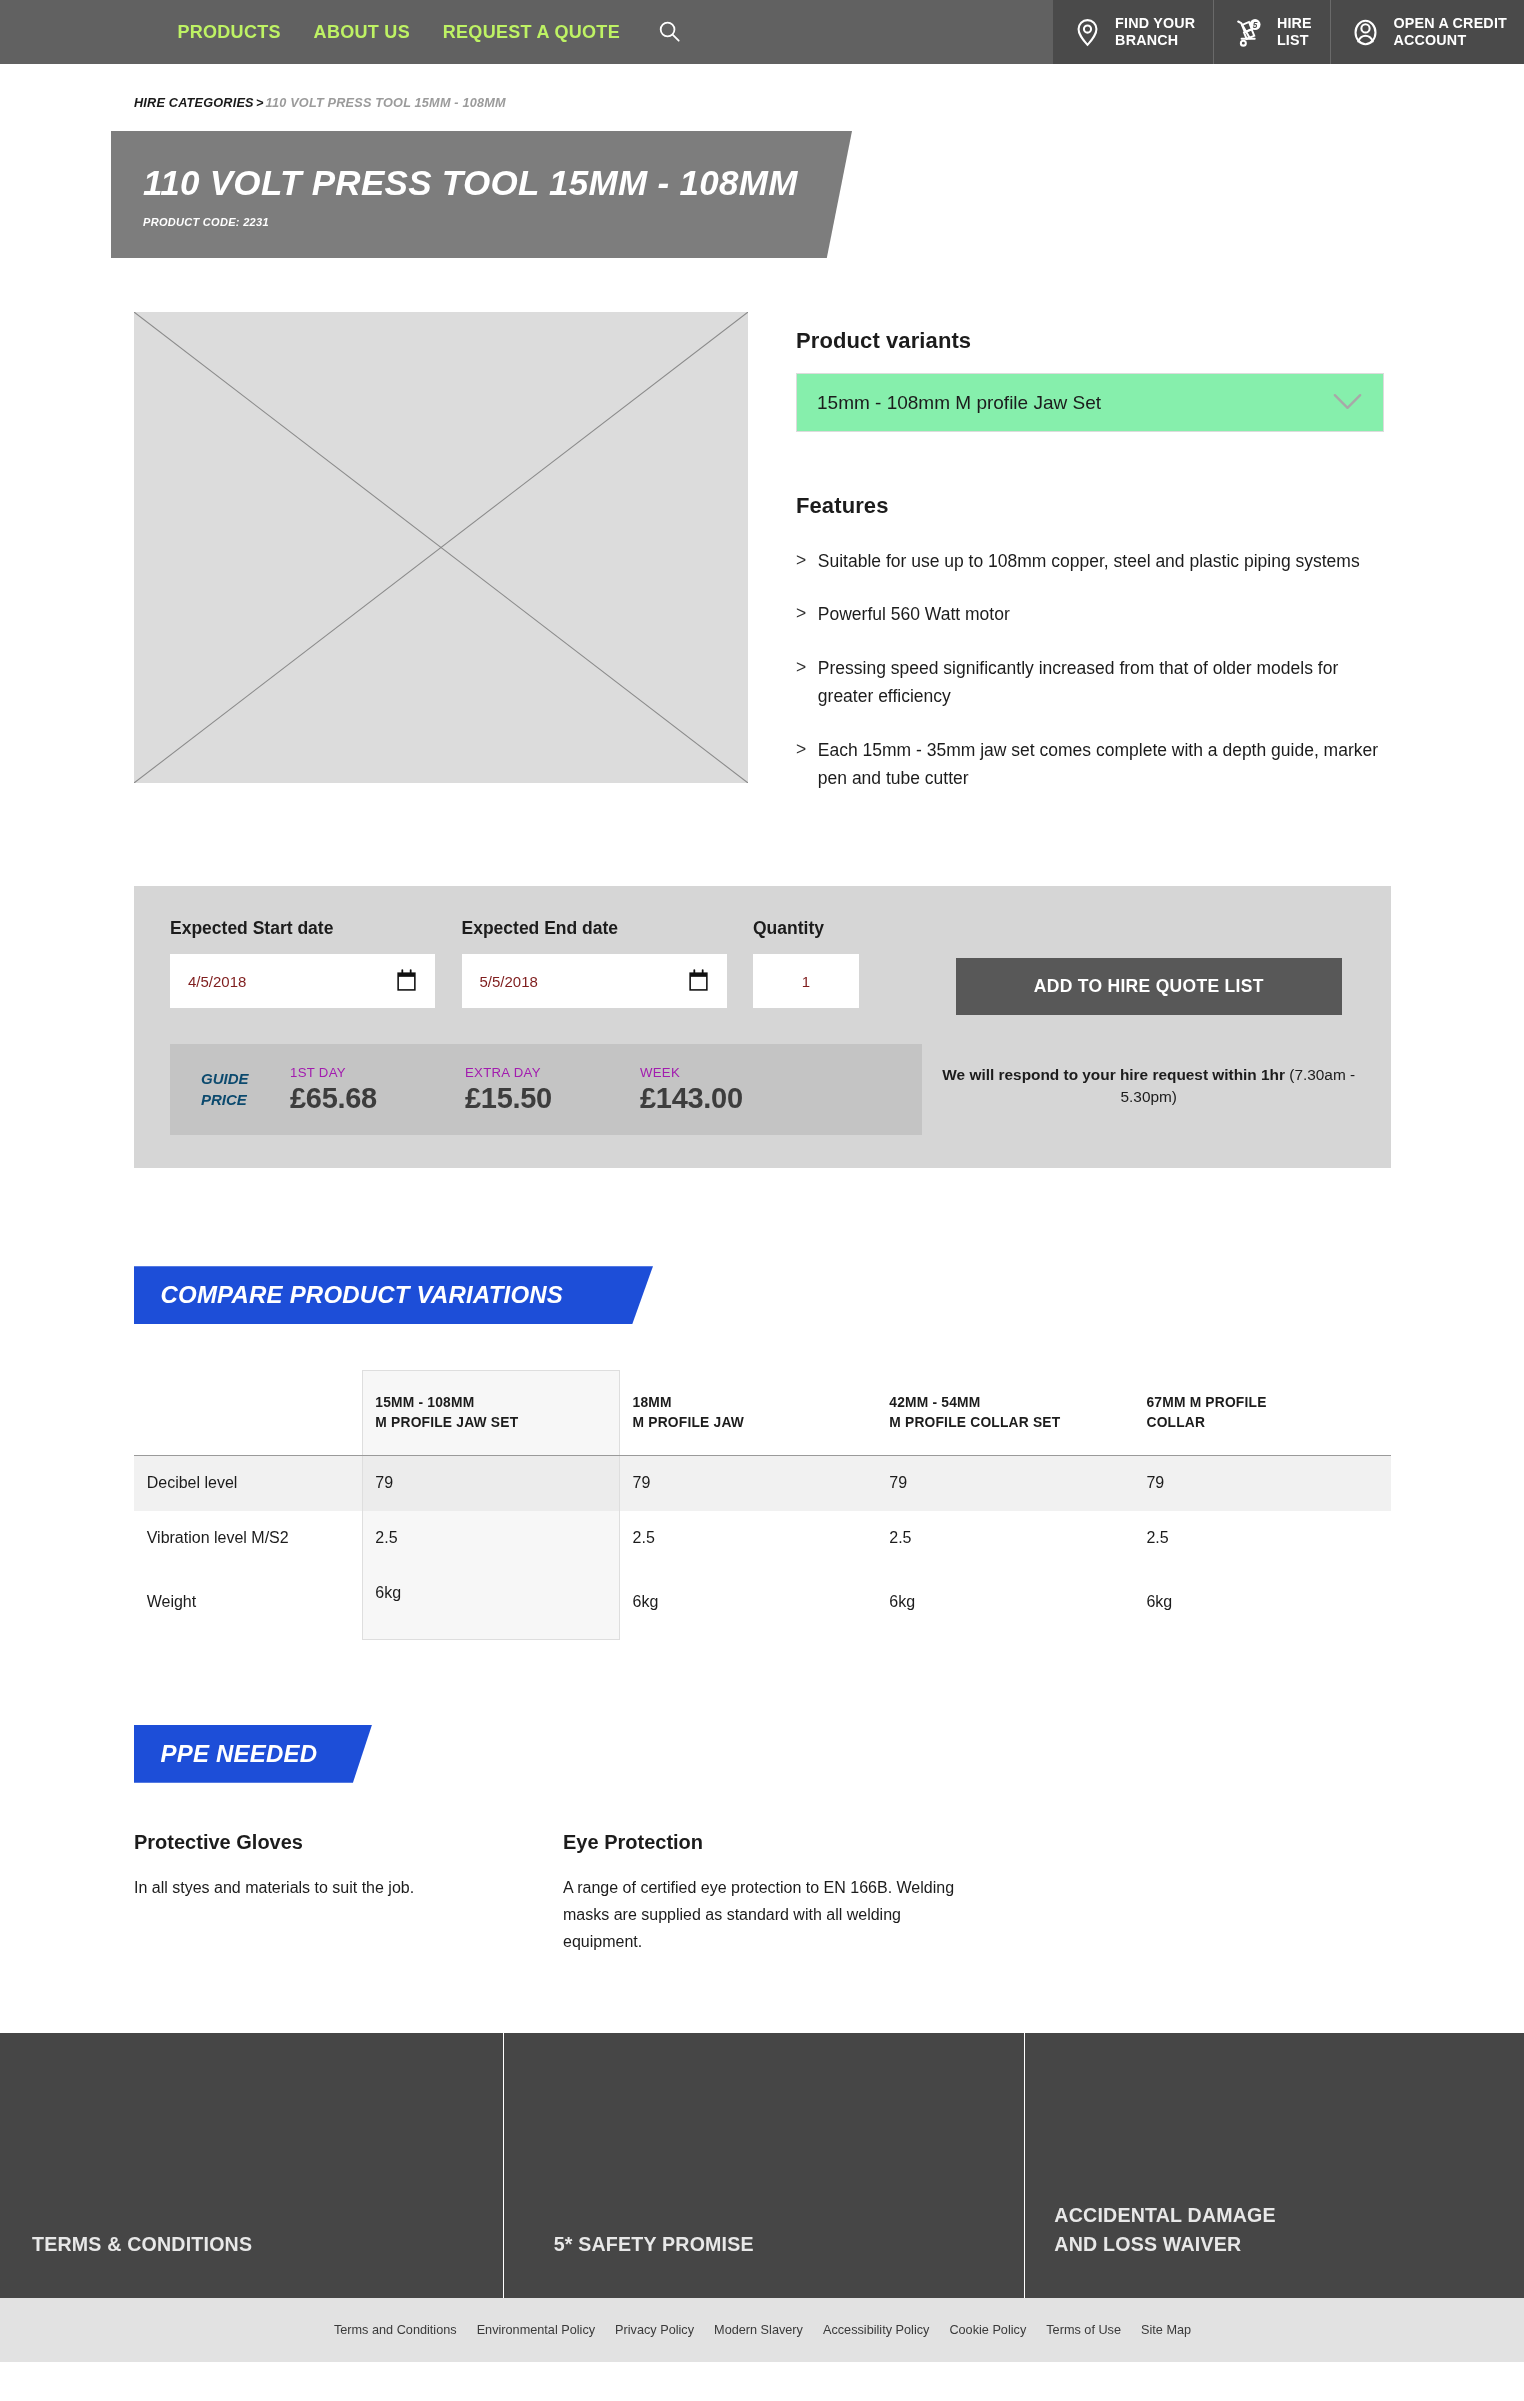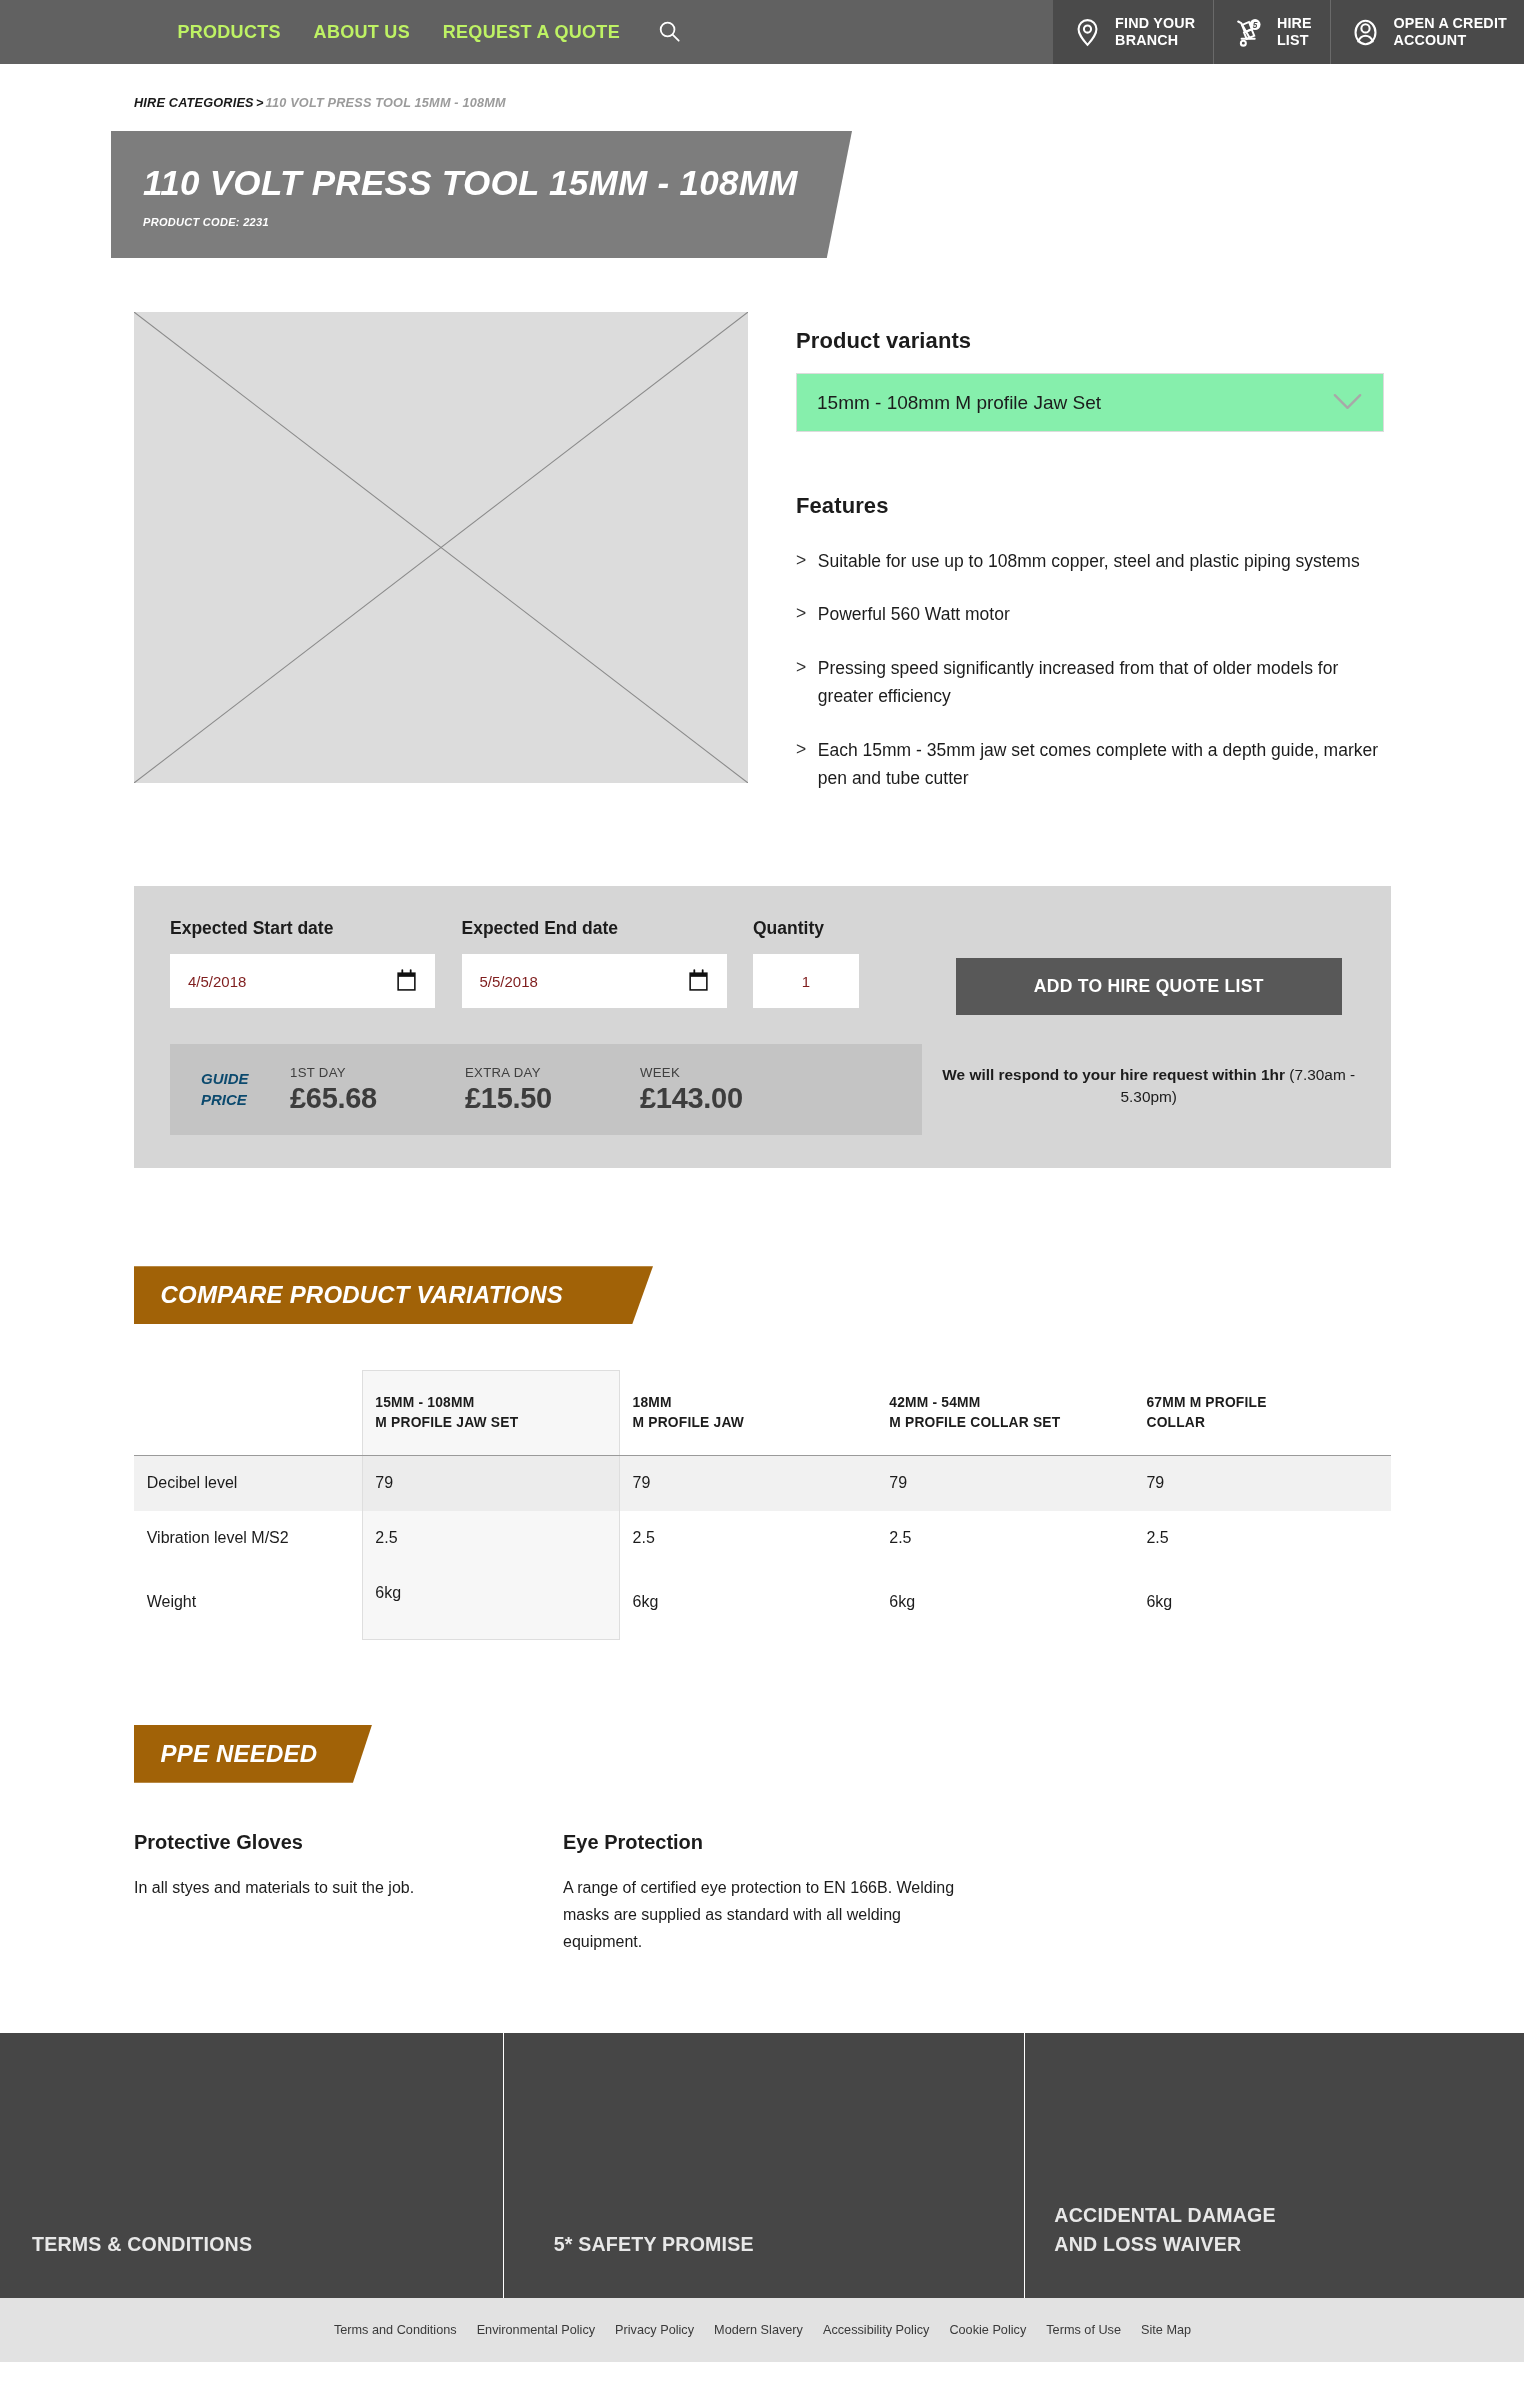--- a/index.html
+++ b/index.html
@@ -217,21 +217,21 @@
     font-weight: 700;
     color: #0c4a6e;
     line-height: 1.35;
     width: 89px;
     flex: none;
   }
   .gp-col { width: 175px; flex: none; }
   .gp-col-week { width: 175px; flex: none; }
   .gp-term {
     font-size: 13.2px;
-    color: #404040;
+    color: #a21caf;
     letter-spacing: 0.3px;
     margin-bottom: 2.1px;
   }
   .gp-amount {
     font-size: 29px;
     font-weight: 700;
     color: #3d3d3d;
     letter-spacing: -0.3px;
   }
   .booking-right {
@@ -261,21 +261,21 @@
     margin-top: 49px;
     text-align: center;
     font-size: 15.4px;
     color: #1c1c1c;
     line-height: 1.45;
   }
   .respond b { font-weight: 700; }
 
   
   .tag-banner {
-    background: #a16207;
+    background: #1d4ed8;
     display: inline-flex;
     align-items: center;
     color: #fff;
     font-size: 24px;
     font-weight: 700;
     font-style: italic;
     letter-spacing: 0.2px;
   }
   .tag-compare {
     margin: 98px 0 0 134px;

